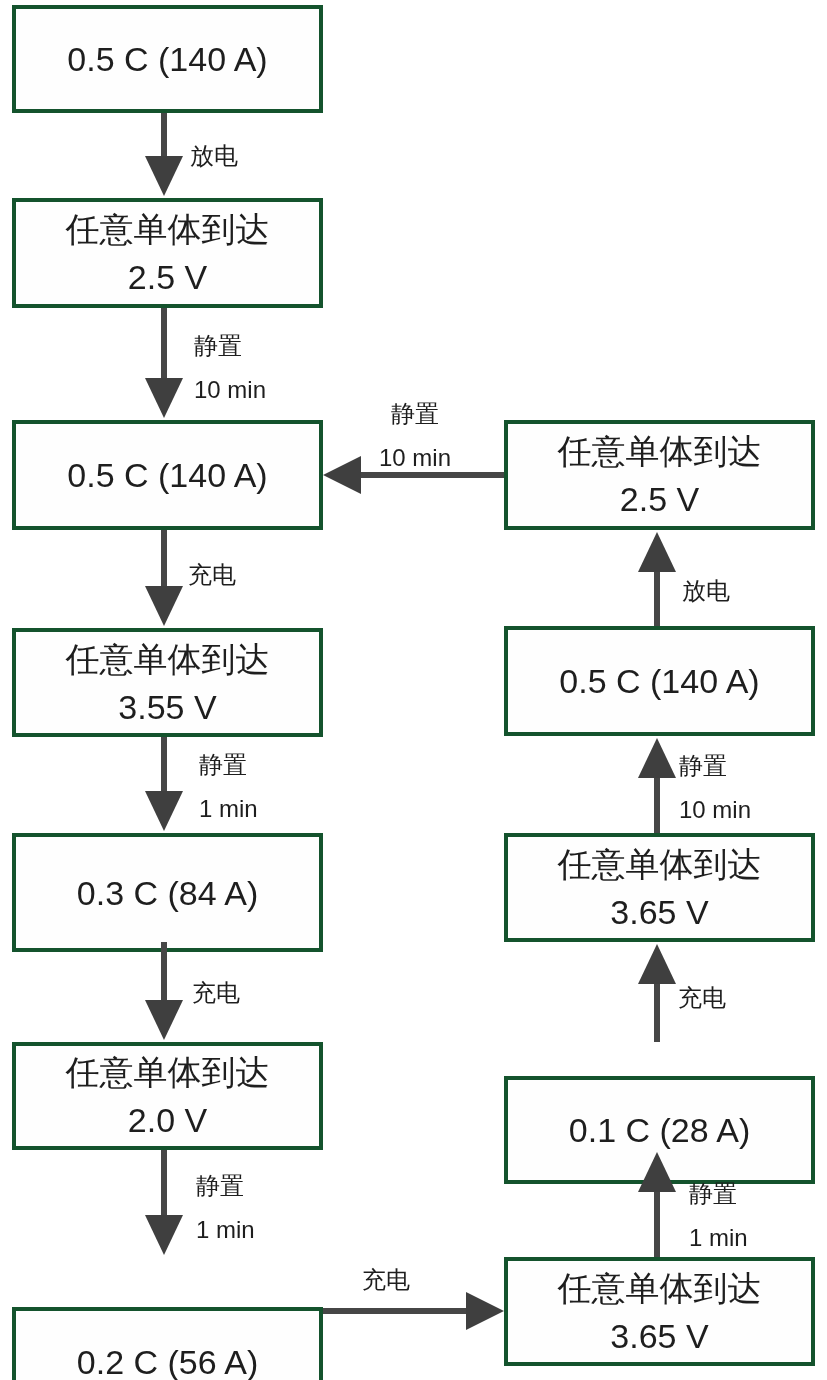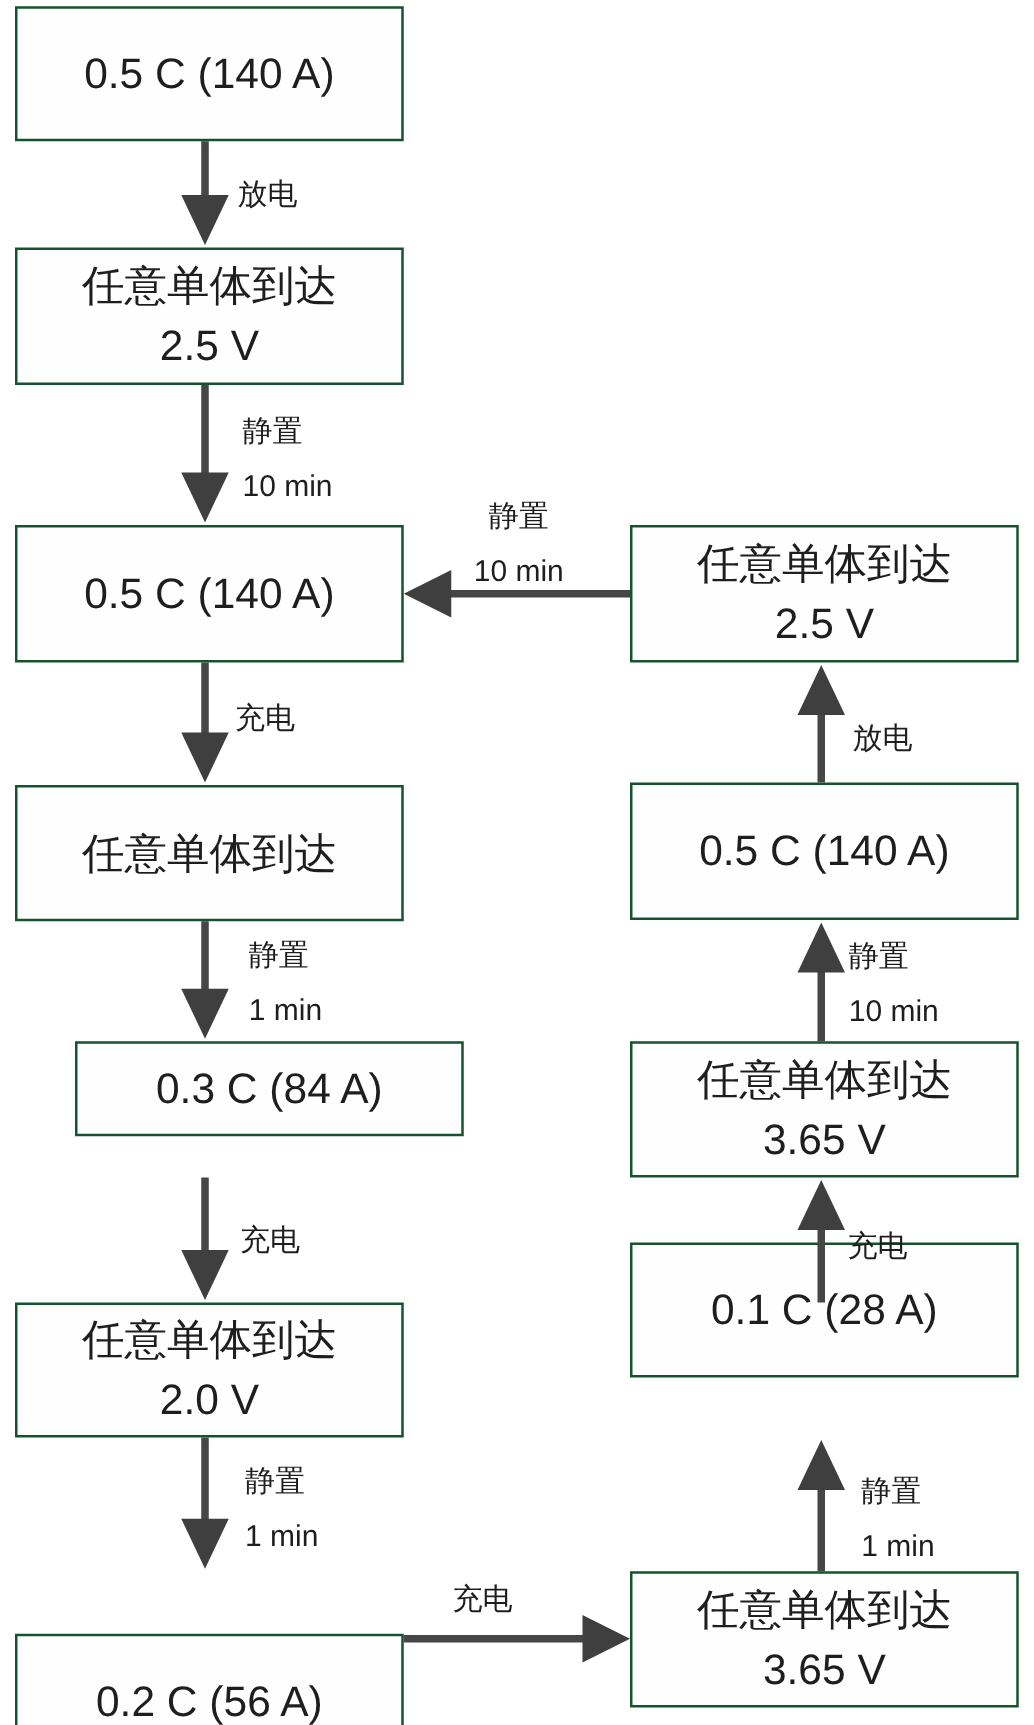--- a/index.html
+++ b/index.html
@@ -9,21 +9,21 @@
     width: 827px;
     height: 1380px;
     background: #ffffff;
     font-family: "Liberation Sans", sans-serif;
     color: #1e1e1e;
     overflow: hidden;
   }
   .box {
     position: absolute;
     box-sizing: border-box;
-    border: 2px solid #14532d;
+    border: 4px solid #14532d;
     background: #fefefe;
     display: flex;
     flex-direction: column;
     align-items: center;
     justify-content: center;
     font-size: 34px;
     line-height: 48px;
     text-align: center;
     color: #1e1e1e;
   }
@@ -86,22 +86,23 @@
   <div class="box col-left" style="top:198px;height:110px;">
     <span>任意单体到达</span>
     <span>2.5 V</span>
   </div>
   <div class="box col-left" style="top:420px;height:110px;">
     <span>0.5 C (140 A)</span>
     <span></span>
   </div>
   <div class="box col-left" style="top:628px;height:109px;">
     <span>任意单体到达</span>
-  </div>
-  <div class="box col-left" style="top:833px;height:76px;margin-left:48px;">
+    <span>3.55 V</span>
+  </div>
+  <div class="box col-left" style="top:833px;height:119px;">
     <span>0.3 C (84 A)</span>
     <span></span>
   </div>
   <div class="box col-left" style="top:1042px;height:108px;">
     <span>任意单体到达</span>
     <span>2.0 V</span>
   </div>
   <div class="box col-left" style="top:1307px;height:109px;">
     <span>0.2 C (56 A)</span>
     <span></span>
@@ -112,21 +113,21 @@
     <span>2.5 V</span>
   </div>
   <div class="box col-right" style="top:626px;height:110px;">
     <span>0.5 C (140 A)</span>
     <span></span>
   </div>
   <div class="box col-right" style="top:833px;height:109px;">
     <span>任意单体到达</span>
     <span>3.65 V</span>
   </div>
-  <div class="box col-right" style="top:994px;height:108px;">
+  <div class="box col-right" style="top:1076px;height:108px;">
     <span>0.1 C (28 A)</span>
     <span></span>
   </div>
   <div class="box col-right" style="top:1257px;height:109px;">
     <span>任意单体到达</span>
     <span>3.65 V</span>
   </div>
 
   <div class="stem-v" style="left:161px;top:113px;height:47px;"></div>
   <div class="head head-down" style="left:145px;top:156px;"></div>

